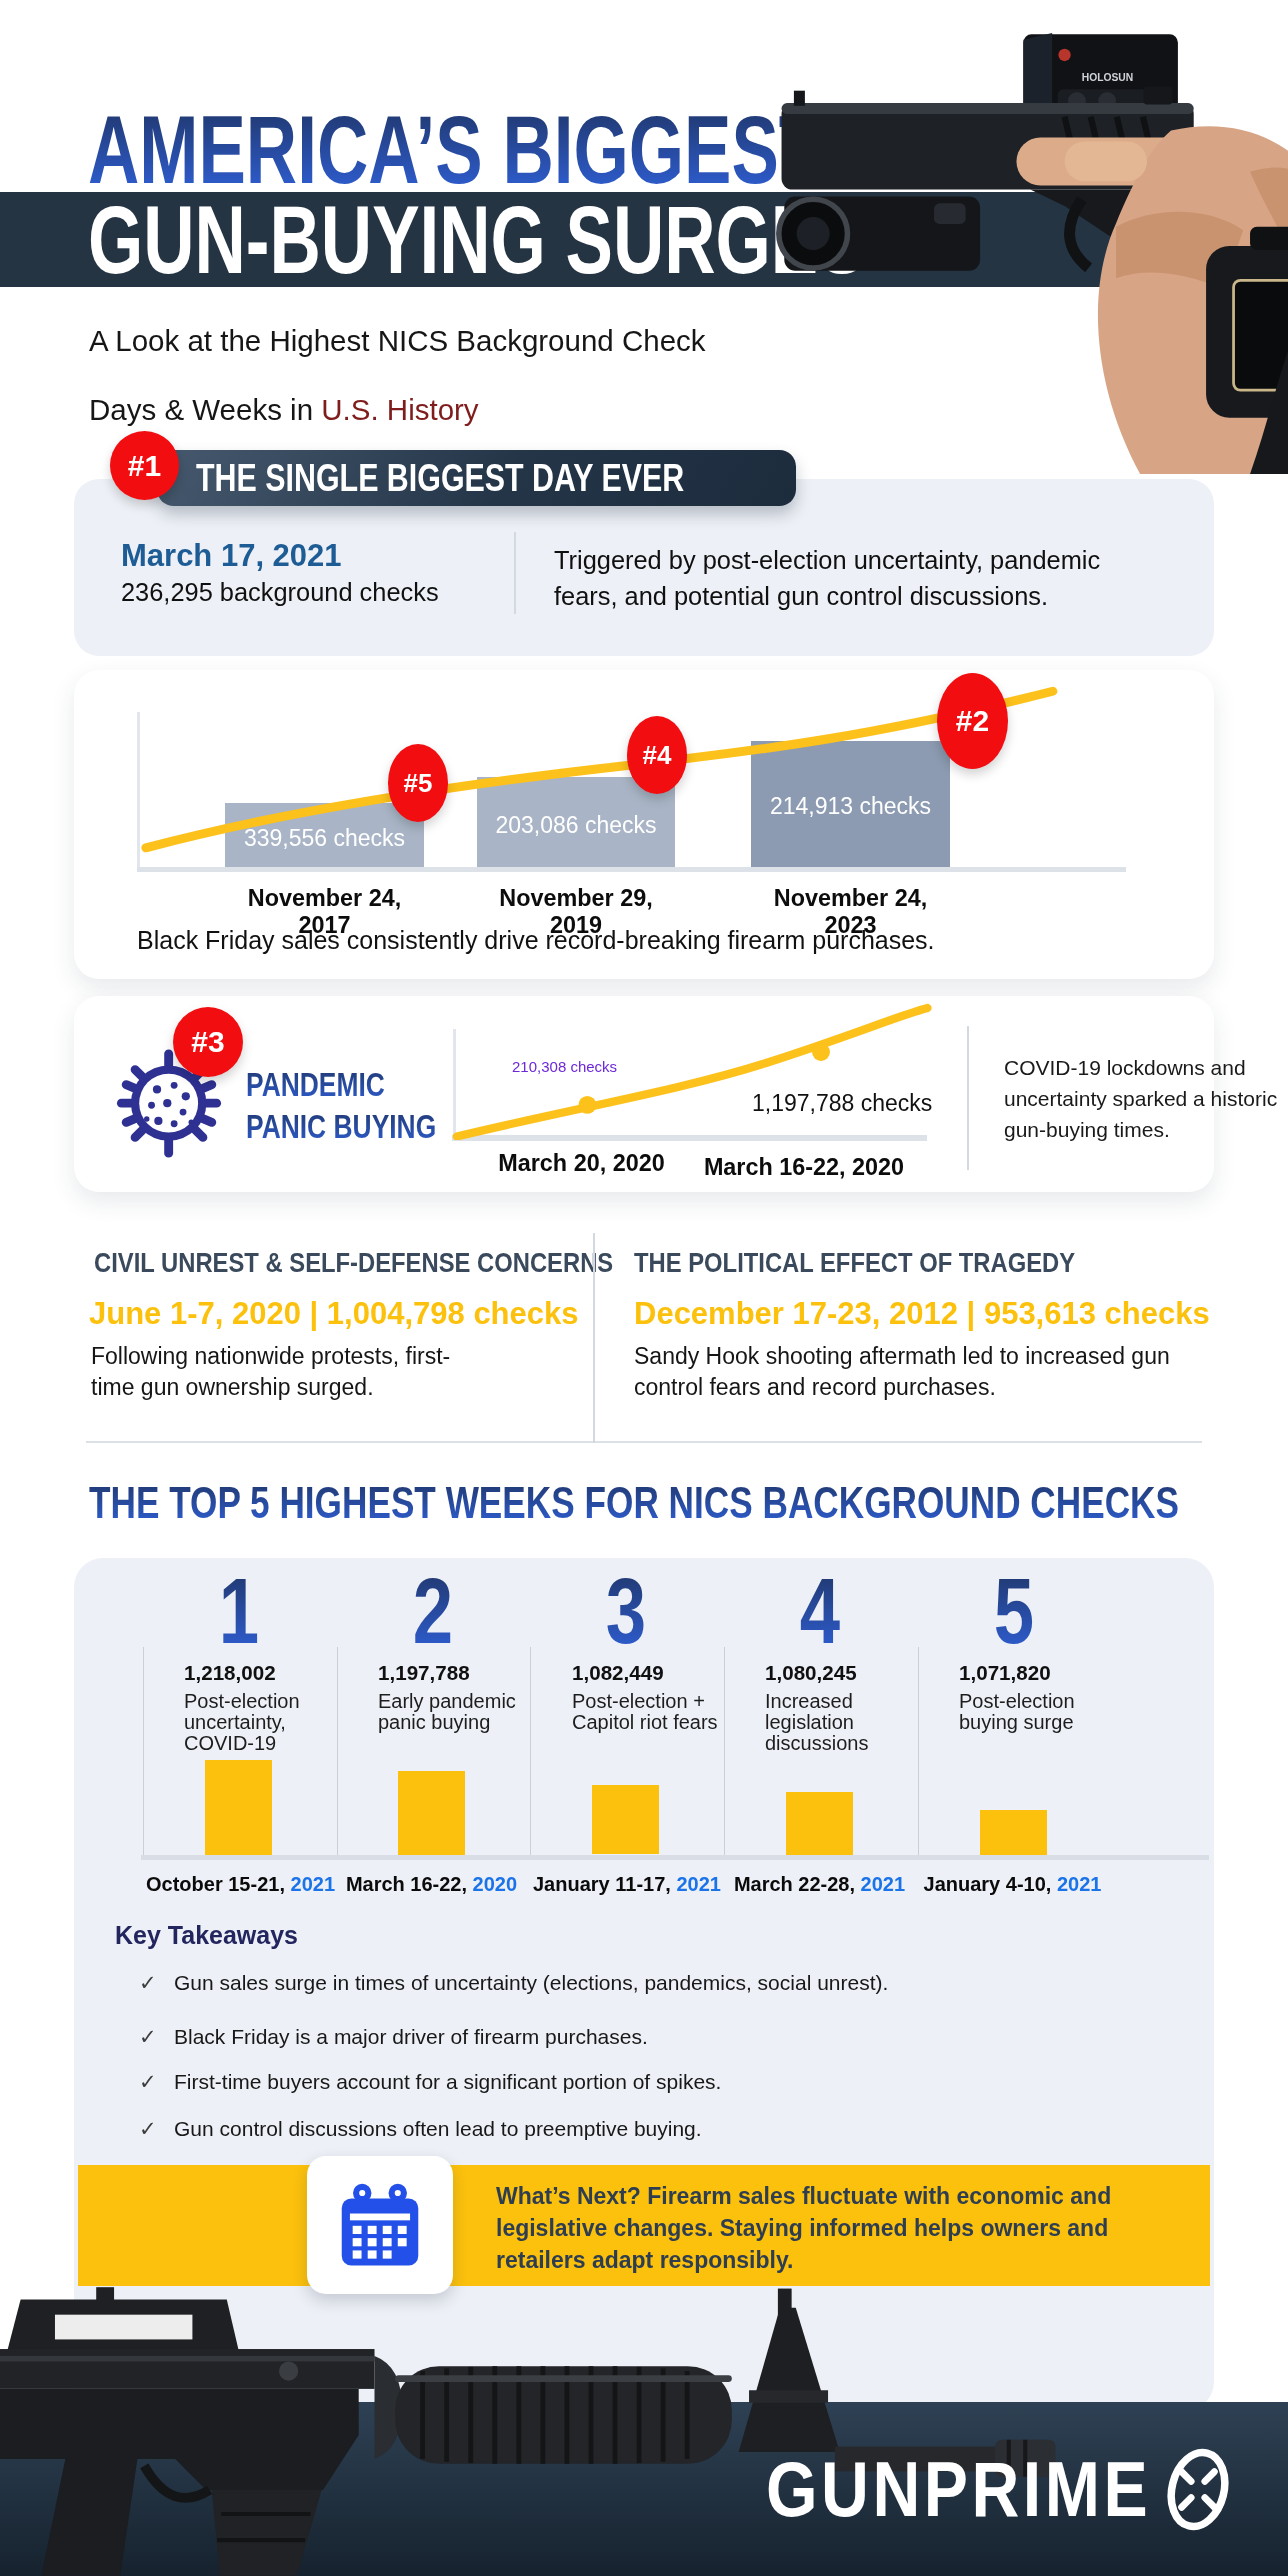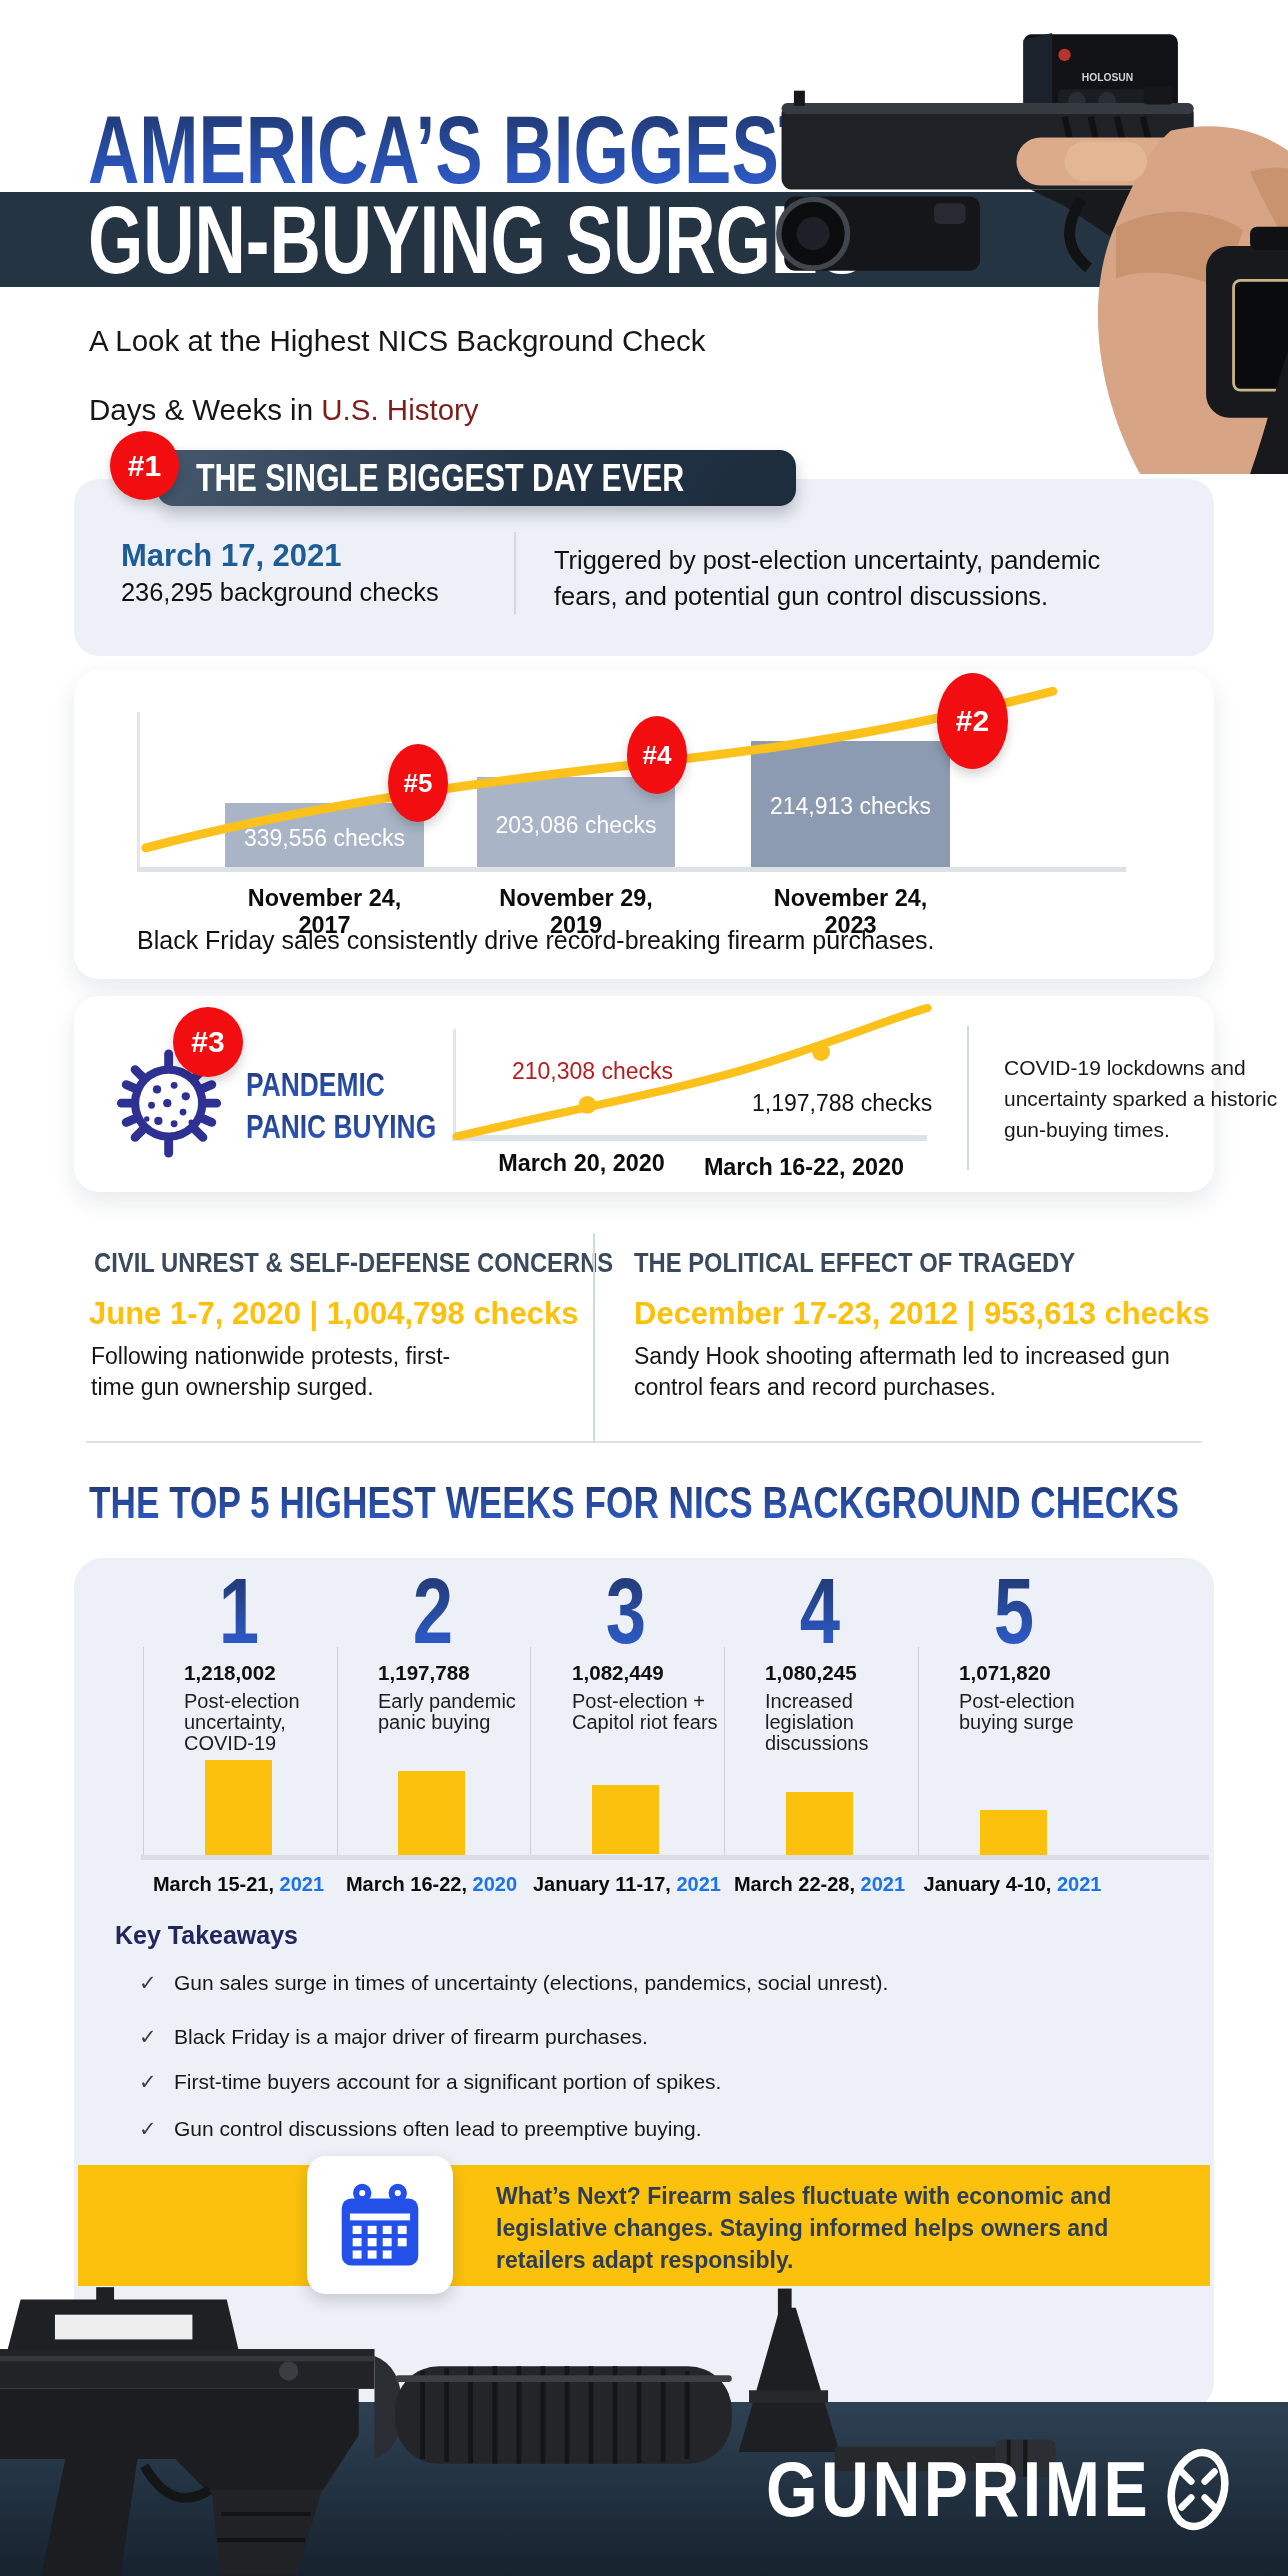--- a/index.html
+++ b/index.html
@@ -192,21 +192,21 @@
 
   <div class="vline" style="left:453px;top:1029px;width:2.7px;height:109px;background:#e2e6ec;z-index:3;"></div>
   <div class="hline" style="left:452px;top:1135px;width:475px;height:5.5px;z-index:3;"></div>
 
   <svg class="abs" style="left:452px;top:999px;z-index:4;" width="481" height="141" viewBox="0 0 700 205">
     <path d="M 7 200 C 172 160 332 133 457 93 S 647 25 692 13" fill="none" stroke="#fcc11a" stroke-width="12" stroke-linecap="round"></path>
     <circle cx="197" cy="154" r="13" fill="#fcc11a"></circle>
     <circle cx="537" cy="77" r="13" fill="#fcc11a"></circle>
   </svg>
 
-  <div class="abs" style="left:512px;top:1058px;font-size:23px;color:#b91c1c;z-index:5;">210,308 checks</div>
+  <div class="abs" style="left:512px;top:1058px;font-size:15px;color:#6d28d9;z-index:5;">210,308 checks</div>
   <div class="abs" style="left:752px;top:1090px;font-size:23px;color:#111;z-index:5;">1,197,788 checks</div>
   <div class="bfdate" style="left:492px;top:1150px;width:179px;z-index:3;">March 20, 2020</div>
   <div class="bfdate" style="left:701px;top:1154px;width:206px;z-index:3;">March 16-22, 2020</div>
 
   <div class="vline" style="left:967px;top:1026px;width:2.1px;height:144px;z-index:3;"></div>
   <div class="abs" style="left:1004px;top:1052px;font-size:21px;line-height:31px;color:#1a1a1a;z-index:3;">
     <span>COVID-19 lockdowns and</span><br>
     <span>uncertainty sparked a historic</span><br>
     <span>gun-buying times.</span>
   </div>
@@ -274,21 +274,21 @@
 
   <div class="t5bar" style="left:205px;top:1760px;height:95px;z-index:3;"></div>
   <div class="t5bar" style="left:398px;top:1771px;height:84px;z-index:3;"></div>
   <div class="t5bar" style="left:592px;top:1785px;height:69px;z-index:3;"></div>
   <div class="t5bar" style="left:786px;top:1792px;height:63px;z-index:3;"></div>
   <div class="t5bar" style="left:980px;top:1810px;height:45px;z-index:3;"></div>
 
   <div class="hline" style="left:141px;top:1855px;width:1068px;height:4.8px;background:#d9dee6;z-index:3;"></div>
 
   <div class="t5date" style="left:146px;top:1873px;z-index:3;">
-    <span>March 15-21, </span><span class="yr">2021</span></div>
+    <span>October 15-21, </span><span class="yr">2021</span></div>
   <div class="t5date" style="left:339px;top:1873px;z-index:3;">
     <span>March 16-22, </span><span class="yr">2020</span></div>
   <div class="t5date" style="left:533px;top:1873px;z-index:3;">
     <span>January 11-17, </span><span class="yr">2021</span></div>
   <div class="t5date" style="left:727px;top:1873px;z-index:3;">
     <span>March 22-28, </span><span class="yr">2021</span></div>
   <div class="t5date" style="left:920px;top:1873px;z-index:3;">
     <span>January 4-10, </span><span class="yr">2021</span></div>
 
   <div class="abs" style="left:115px;top:1921px;font-size:25px;font-weight:bold;color:#23265e;z-index:3;">Key Takeaways</div>

